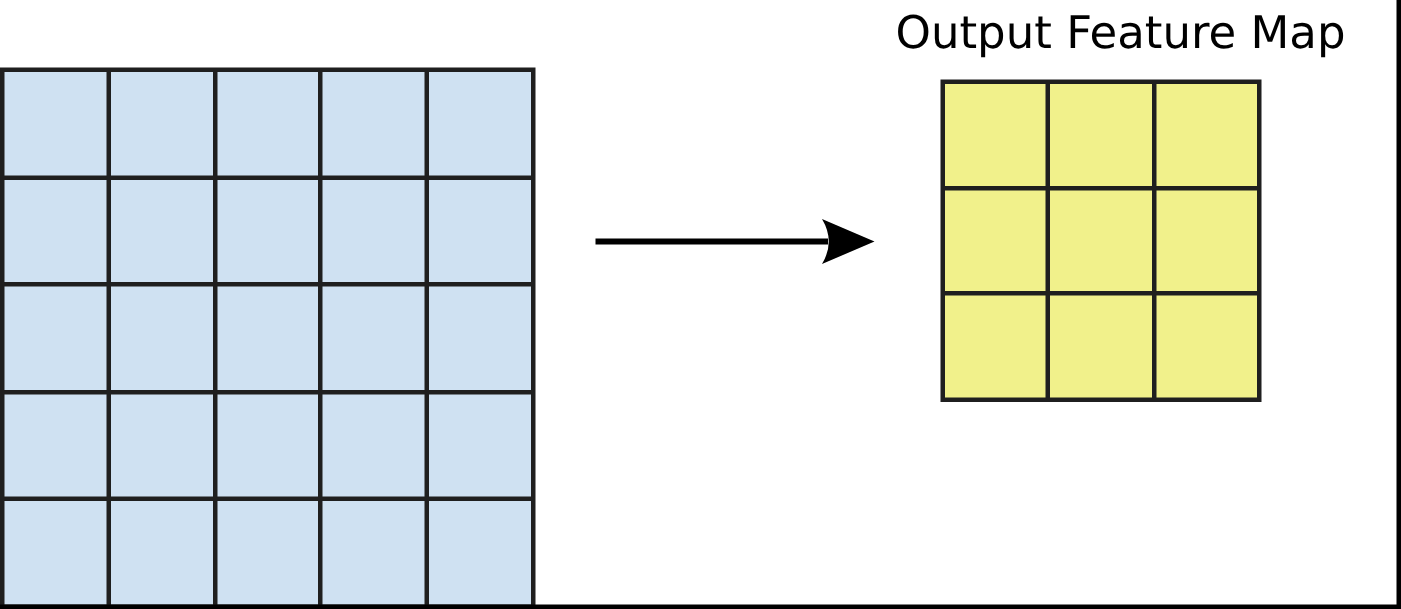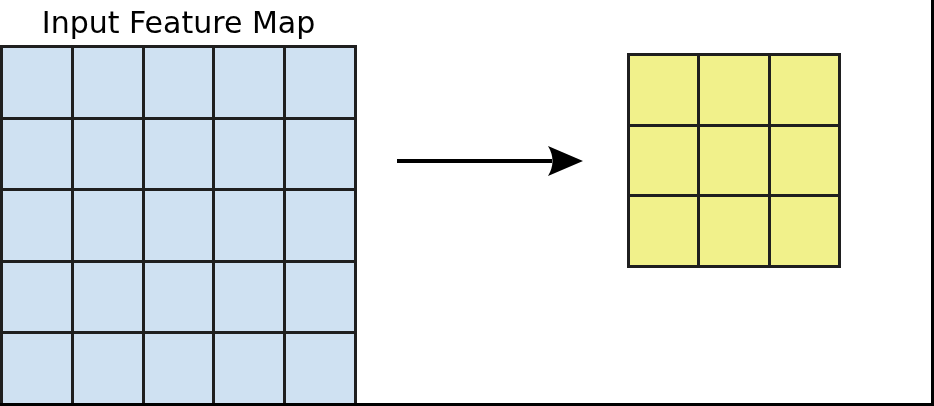--- a/index.html
+++ b/index.html
@@ -81,21 +81,20 @@
     top: 403px;
     width: 934px;
     height: 3px;
   }
 </style>
 </head>
 <body>
 
 <div class="canvas">
 
-  <div class="map-title title-input">Input Feature Map</div>
 
   <div class="feature-grid grid-input" style="grid-template-columns: repeat(5, 1fr); grid-template-rows: repeat(5, 1fr); background: rgb(31, 31, 31);">
       <div class="cell" style="background: rgb(207, 225, 242);"></div>
       <div class="cell" style="background: rgb(207, 225, 242);"></div>
       <div class="cell" style="background: rgb(207, 225, 242);"></div>
       <div class="cell" style="background: rgb(207, 225, 242);"></div>
       <div class="cell" style="background: rgb(207, 225, 242);"></div>
       <div class="cell" style="background: rgb(207, 225, 242);"></div>
       <div class="cell" style="background: rgb(207, 225, 242);"></div>
       <div class="cell" style="background: rgb(207, 225, 242);"></div>
@@ -116,20 +115,21 @@
       <div class="cell" style="background: rgb(207, 225, 242);"></div>
       <div class="cell" style="background: rgb(207, 225, 242);"></div>
       <div class="cell" style="background: rgb(207, 225, 242);"></div>
     </div>
 
   <svg class="arrow-svg" viewBox="0 0 210 44">
     <line x1="7" y1="21" x2="162" y2="21" stroke-width="4" stroke="#000000"></line>
     <path d="M 158,6 Q 167,21 158,36 L 193,21 Z" fill="#000000"></path>
   </svg>
 
+  <div class="map-title title-output">Output Feature Map</div>
 
   <div class="feature-grid grid-output" style="grid-template-columns: repeat(3, 1fr); grid-template-rows: repeat(3, 1fr); background: rgb(31, 31, 31);">
       <div class="cell" style="background: rgb(241, 241, 139);"></div>
       <div class="cell" style="background: rgb(241, 241, 139);"></div>
       <div class="cell" style="background: rgb(241, 241, 139);"></div>
       <div class="cell" style="background: rgb(241, 241, 139);"></div>
       <div class="cell" style="background: rgb(241, 241, 139);"></div>
       <div class="cell" style="background: rgb(241, 241, 139);"></div>
       <div class="cell" style="background: rgb(241, 241, 139);"></div>
       <div class="cell" style="background: rgb(241, 241, 139);"></div>

